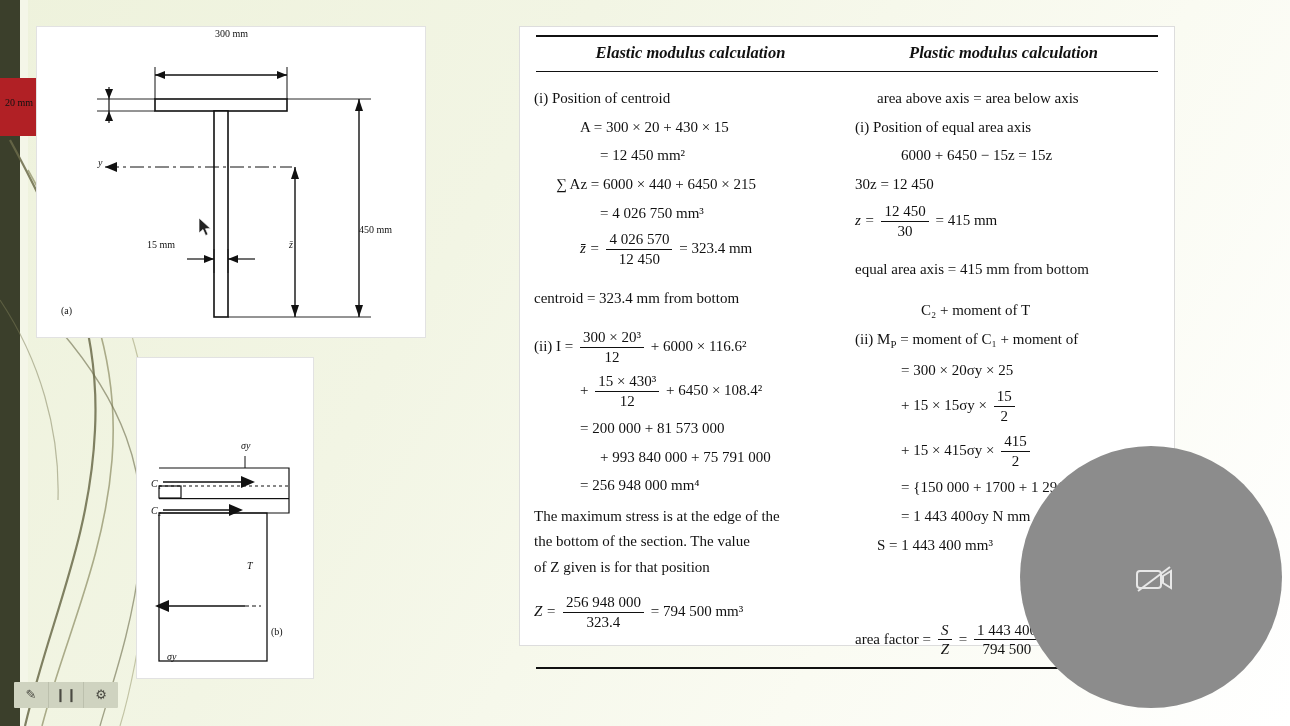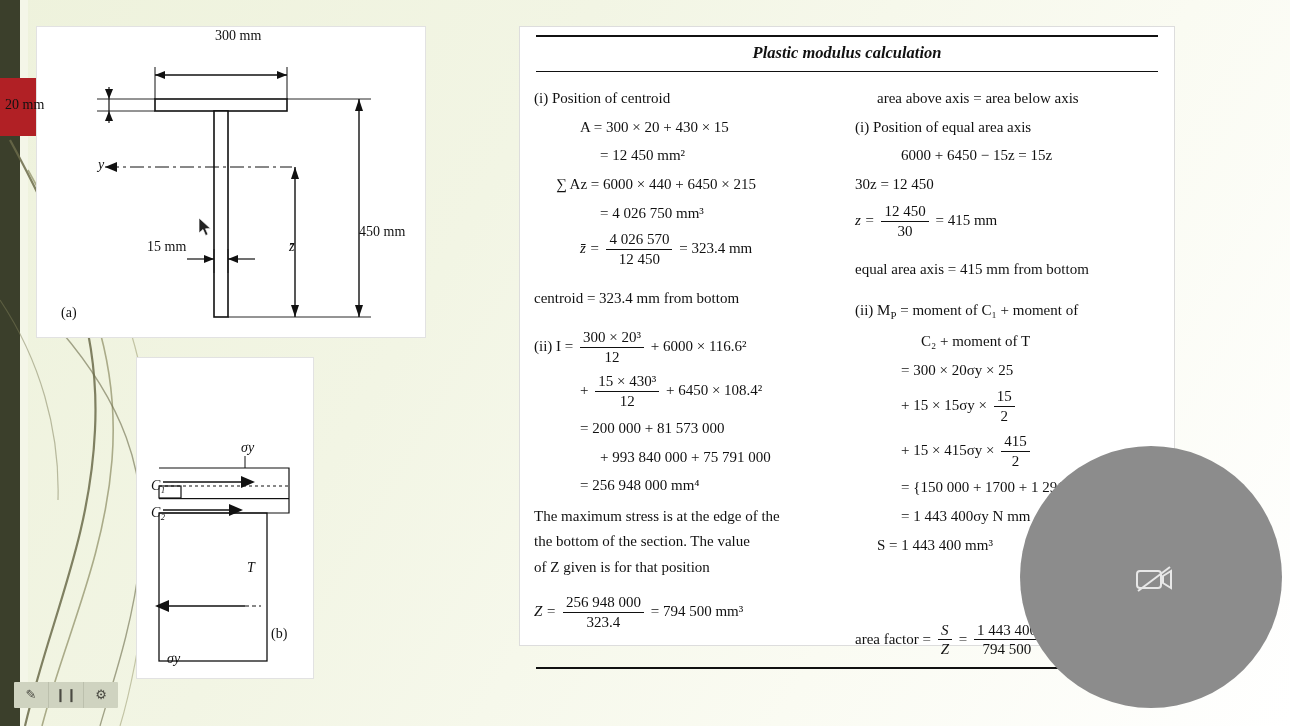--- a/index.html
+++ b/index.html
@@ -33,21 +33,21 @@
   .swirls { position:absolute; left:0; top:0; width:200px; height:726px; overflow:hidden; }
   
   .fig-a {
     position:absolute; left:36px; top:26px; width:390px; height:312px;
     background:#ffffff; border:1px solid #e2e2e2;
   }
   .fig-b {
     position:absolute; left:136px; top:357px; width:178px; height:322px;
     background:#ffffff; border:1px solid #e2e2e2;
   }
-  .lbl { position:absolute; font-family:"Liberation Serif", serif; font-size:14px; color:#111; }
+  .lbl { position:absolute; font-family:"Liberation Serif", serif; font-size:10px; color:#111; }
   .lbl-i { font-style:italic; }
   
   .calc-panel {
     position:absolute; left:519px; top:26px; width:656px; height:620px;
     background:#ffffff; border:1px solid #ddd;
     padding:8px 14px 6px 14px;
   }
   .rule-top { border-top:2px solid #111; margin:0 2px; }
   .rule-mid { border-top:1px solid #111; margin:3px 2px 8px 2px; }
   .rule-bot { border-top:2px solid #111; margin:6px 2px 0 2px; }
@@ -194,20 +194,21 @@
     <span class="lbl lbl-i" style="left:14px; top:147px;">C₂</span>
     <span class="lbl lbl-i" style="left:110px; top:202px;">T</span>
     <span class="lbl lbl-i" style="left:104px; top:82px;">σy</span>
     <span class="lbl lbl-i" style="left:30px; top:293px;">σy</span>
     <span class="lbl" style="left:134px; top:268px;">(b)</span>
   </div>
 
   <div class="calc-panel">
     <div class="rule-top"></div>
     <div class="heads">
+      <div>Elastic modulus calculation</div>
       <div>Plastic modulus calculation</div>
     </div>
     <div class="rule-mid"></div>
 
     <div class="cols">
 
       <div class="col">
         <div class="ln">(i) Position of centroid</div>
         <div class="ln ind2">A = 300 × 20 + 430 × 15</div>
         <div class="ln ind3">= 12 450 mm²</div>
@@ -269,25 +270,25 @@
           <span class="it">z =</span>
           <span class="frac">
             <span class="num">12 450</span>
             <span class="den">30</span>
           </span>
           <span>= 415 mm</span>
         </div>
         <div class="gap"></div>
         <div class="ln">equal area axis = 415 mm from bottom</div>
         <div class="gap"></div>
+        <div class="ln ind3">C₂ + moment of T</div>
         <div class="ln">
           <span>(ii)  M</span><sub>P</sub>
           <span>= moment of C₁ + moment of</span>
         </div>
-        <div class="ln ind3">C₂ + moment of T</div>
         <div class="ln ind2">= 300 × 20σy × 25</div>
         <div class="ln ind2">
           <span>+ 15 × 15σy ×</span>
           <span class="frac">
             <span class="num">15</span>
             <span class="den">2</span>
           </span>
         </div>
         <div class="ln ind2">
           <span>+ 15 × 415σy ×</span>

